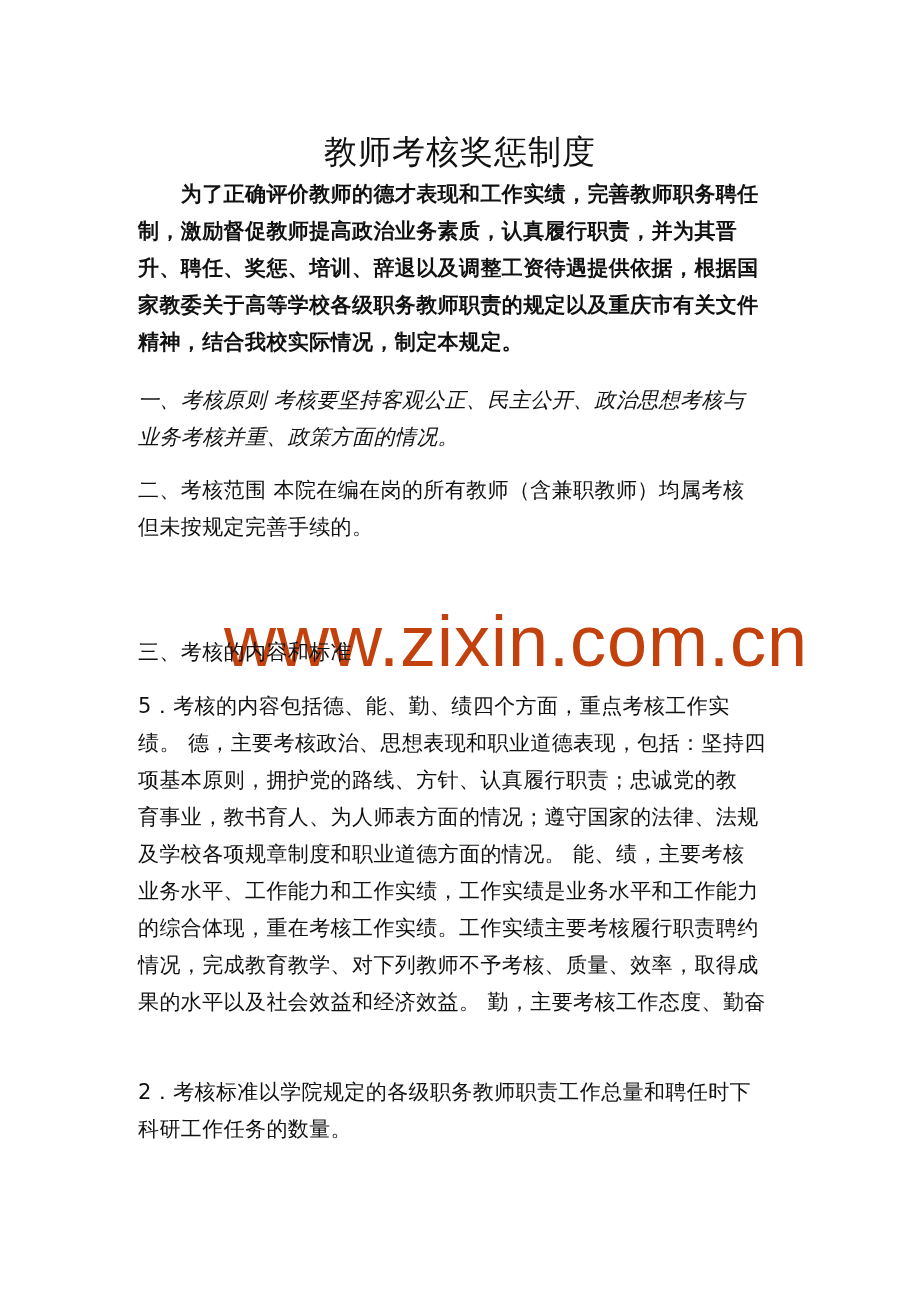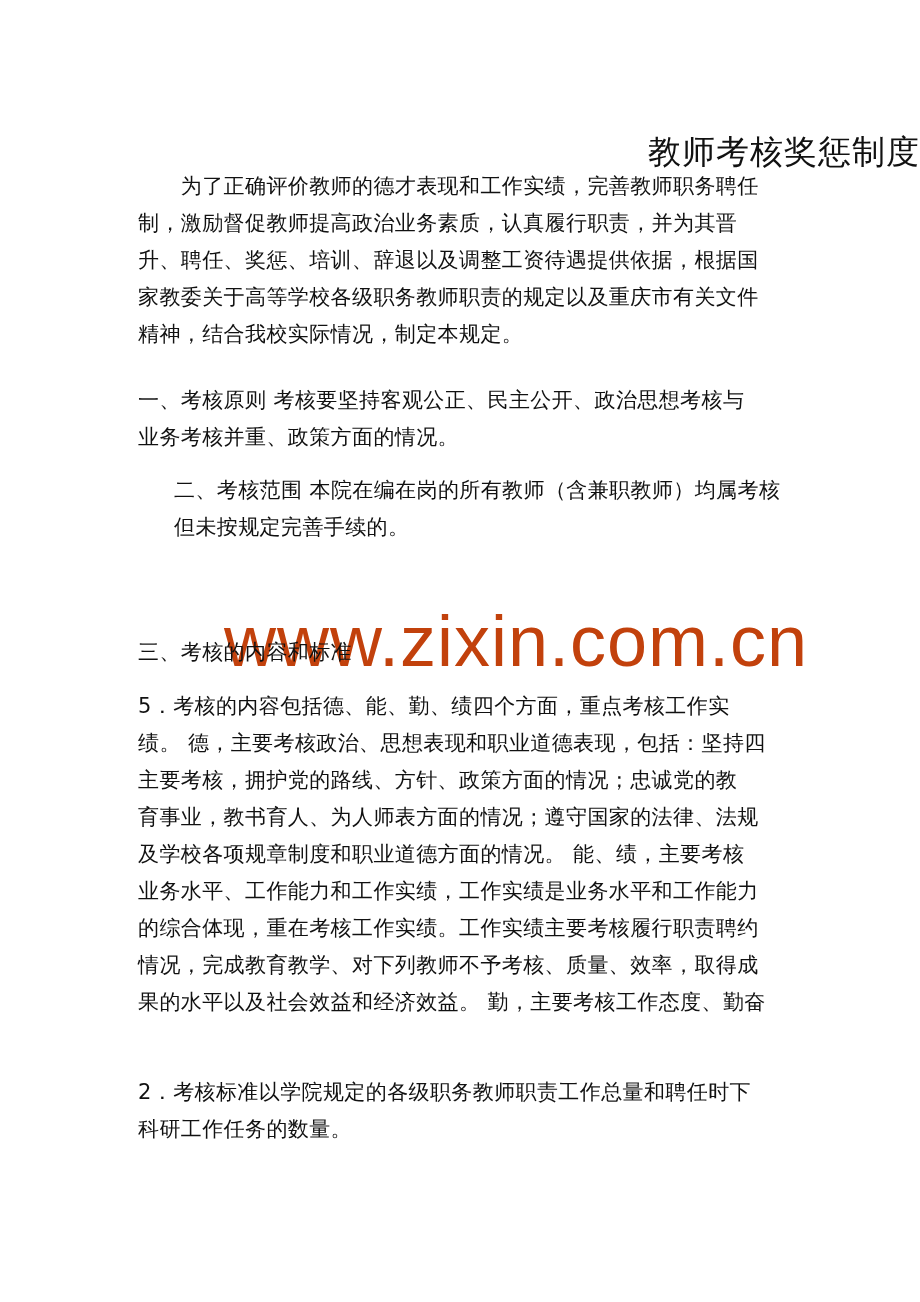--- a/index.html
+++ b/index.html
@@ -28,48 +28,48 @@
   }
   .para, .title { z-index: 1; }
 </style>
 </head>
 <body>
 
 <div class="page">
 
   <div class="watermark">www.zixin.com.cn</div>
 
-  <h1 class="title" style="margin:0;font-weight:normal;text-align:right;">教师考核奖惩制度</h1>
+  <h1 class="title" style="margin:0;font-weight:normal;">教师考核奖惩制度</h1>
 
-  <p class="para" style="top:168px;">
+  <p class="para" style="top:176px;font-weight:bold;">
     <span class="line">　　为了正确评价教师的德才表现和工作实绩，完善教师职务聘任</span>
     <span class="line">制，激励督促教师提高政治业务素质，认真履行职责，并为其晋</span>
     <span class="line">升、聘任、奖惩、培训、辞退以及调整工资待遇提供依据，根据国</span>
     <span class="line">家教委关于高等学校各级职务教师职责的规定以及重庆市有关文件</span>
     <span class="line">精神，结合我校实际情况，制定本规定。</span>
   </p>
 
-  <p class="para" style="top:382px;">
+  <p class="para" style="top:382px;font-style:italic;">
     <span class="line">  一、考核原则  考核要坚持客观公正、民主公开、政治思想考核与</span>
     <span class="line">业务考核并重、政策方面的情况。</span>
   </p>
 
-  <p class="para" style="top:472px;margin-left:36px;">
+  <p class="para" style="top:472px;">
     <span class="line"> 二、考核范围  本院在编在岗的所有教师（含兼职教师）均属考核</span>
     <span class="line">但未按规定完善手续的。</span>
   </p>
 
   <p class="para" style="top:634px;">
     <span class="line"> 三、考核的内容和标准</span>
   </p>
 
   <p class="para" style="top:688px;">
     <span class="line"> 5．考核的内容包括德、能、勤、绩四个方面，重点考核工作实</span>
     <span class="line">绩。  德，主要考核政治、思想表现和职业道德表现，包括：坚持四</span>
-    <span class="line">主要考核，拥护党的路线、方针、政策方面的情况；忠诚党的教</span>
+    <span class="line">项基本原则，拥护党的路线、方针、认真履行职责；忠诚党的教</span>
     <span class="line">育事业，教书育人、为人师表方面的情况；遵守国家的法律、法规</span>
     <span class="line">及学校各项规章制度和职业道德方面的情况。    能、绩，主要考核</span>
     <span class="line">业务水平、工作能力和工作实绩，工作实绩是业务水平和工作能力</span>
     <span class="line">的综合体现，重在考核工作实绩。工作实绩主要考核履行职责聘约</span>
     <span class="line">情况，完成教育教学、对下列教师不予考核、质量、效率，取得成</span>
     <span class="line">果的水平以及社会效益和经济效益。  勤，主要考核工作态度、勤奋</span>
   </p>
 
   <p class="para" style="top:1074px;">
     <span class="line"> 2．考核标准以学院规定的各级职务教师职责工作总量和聘任时下</span>

